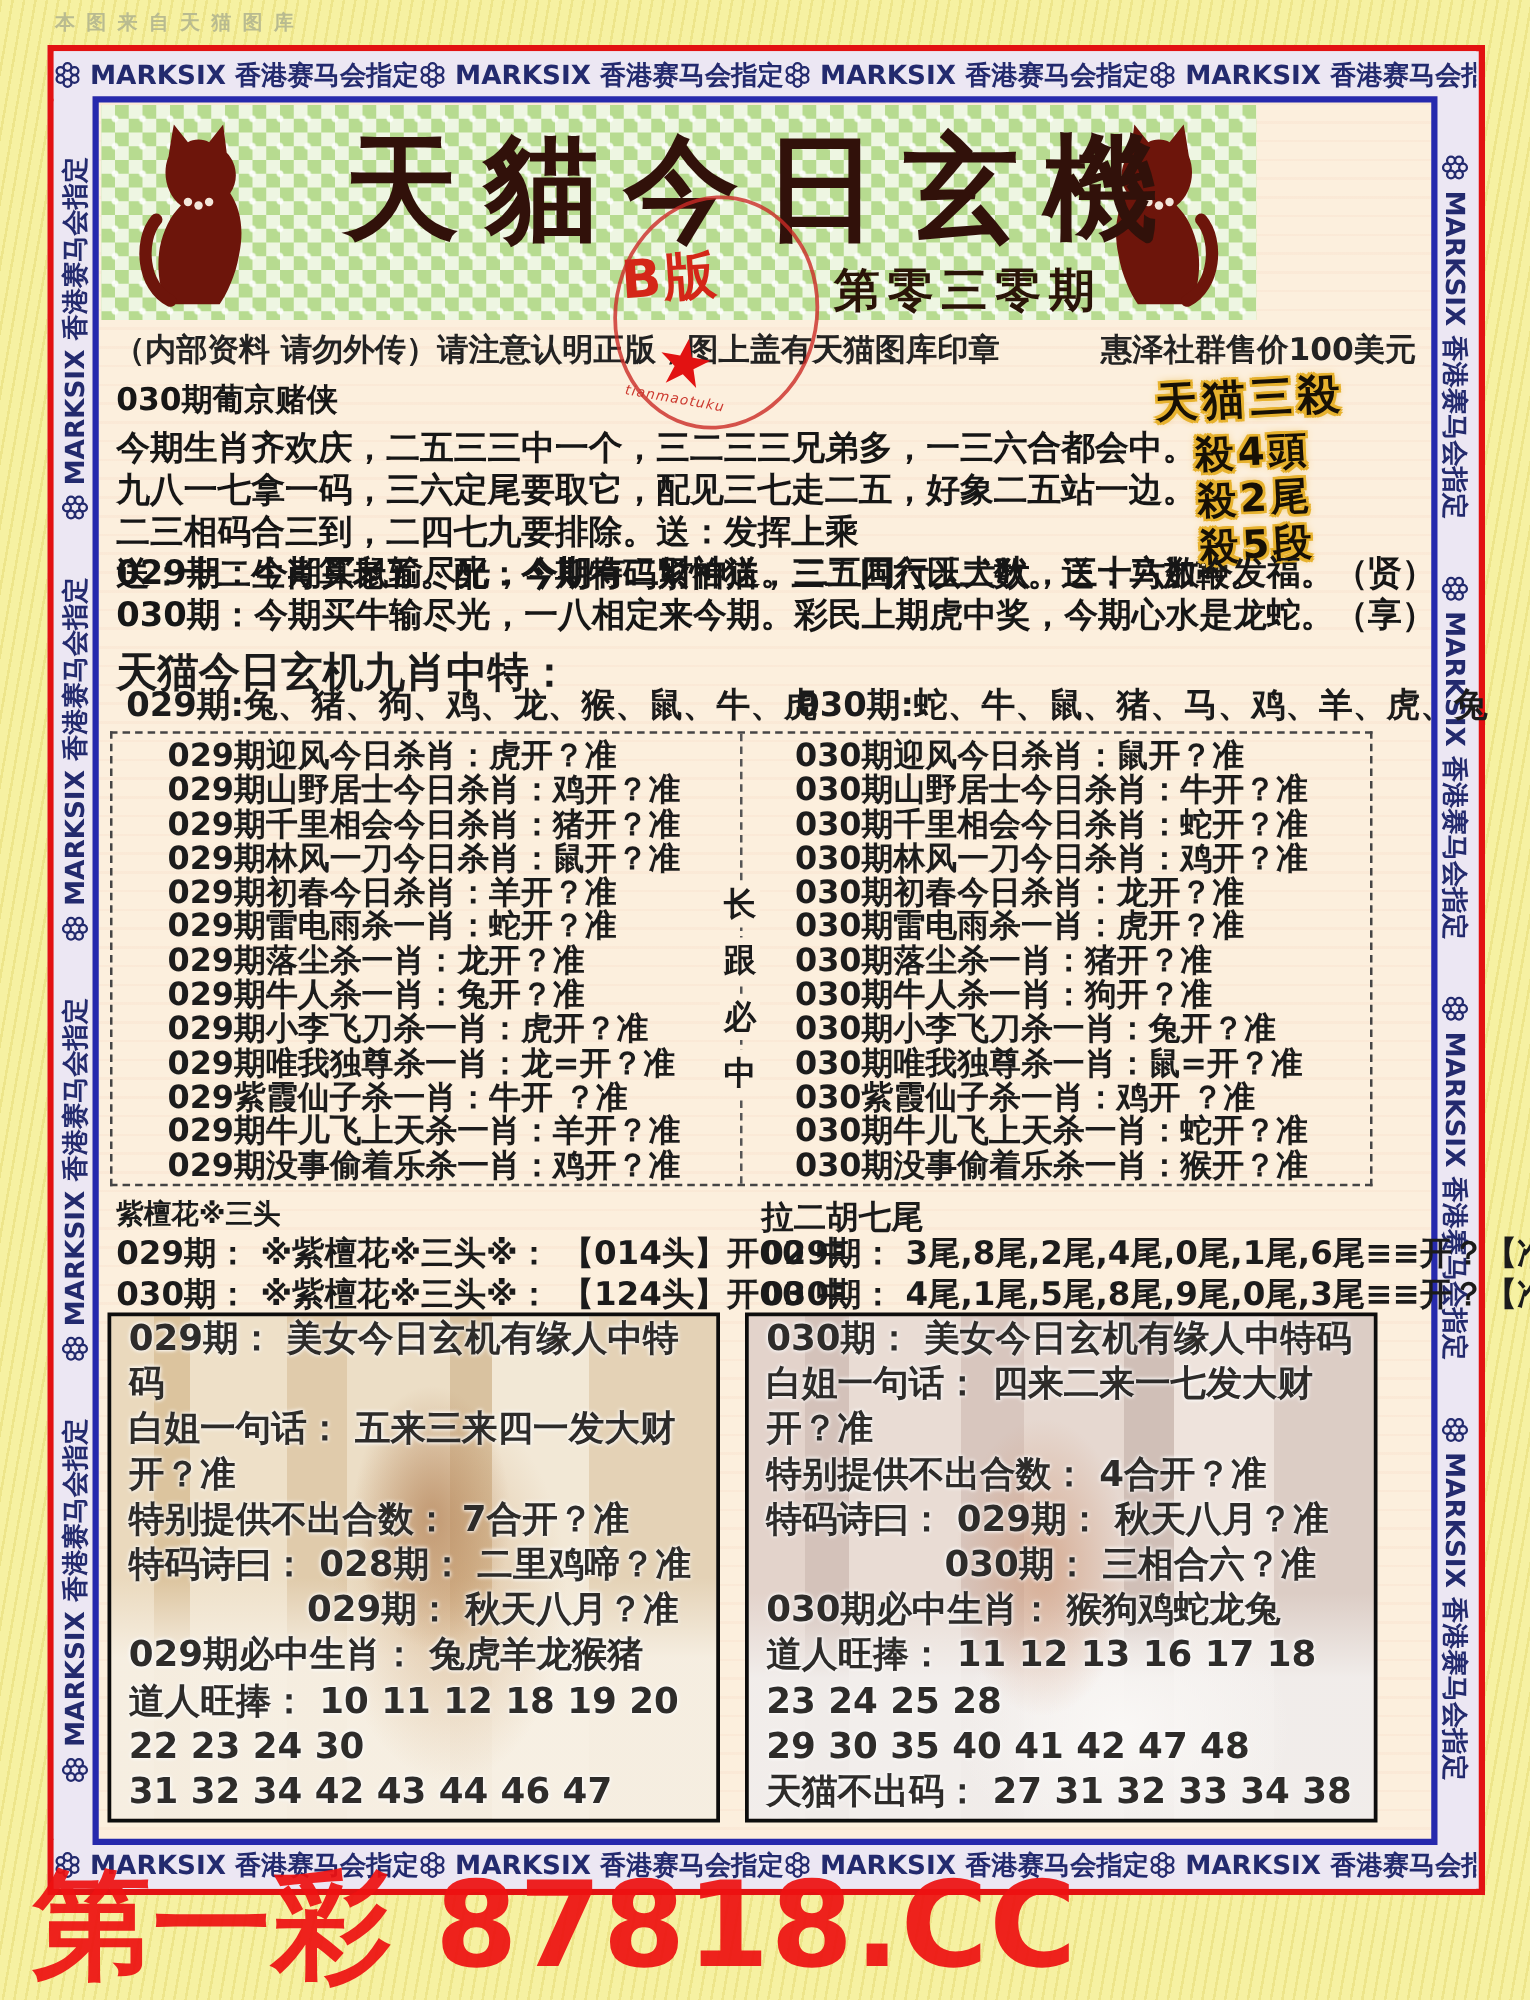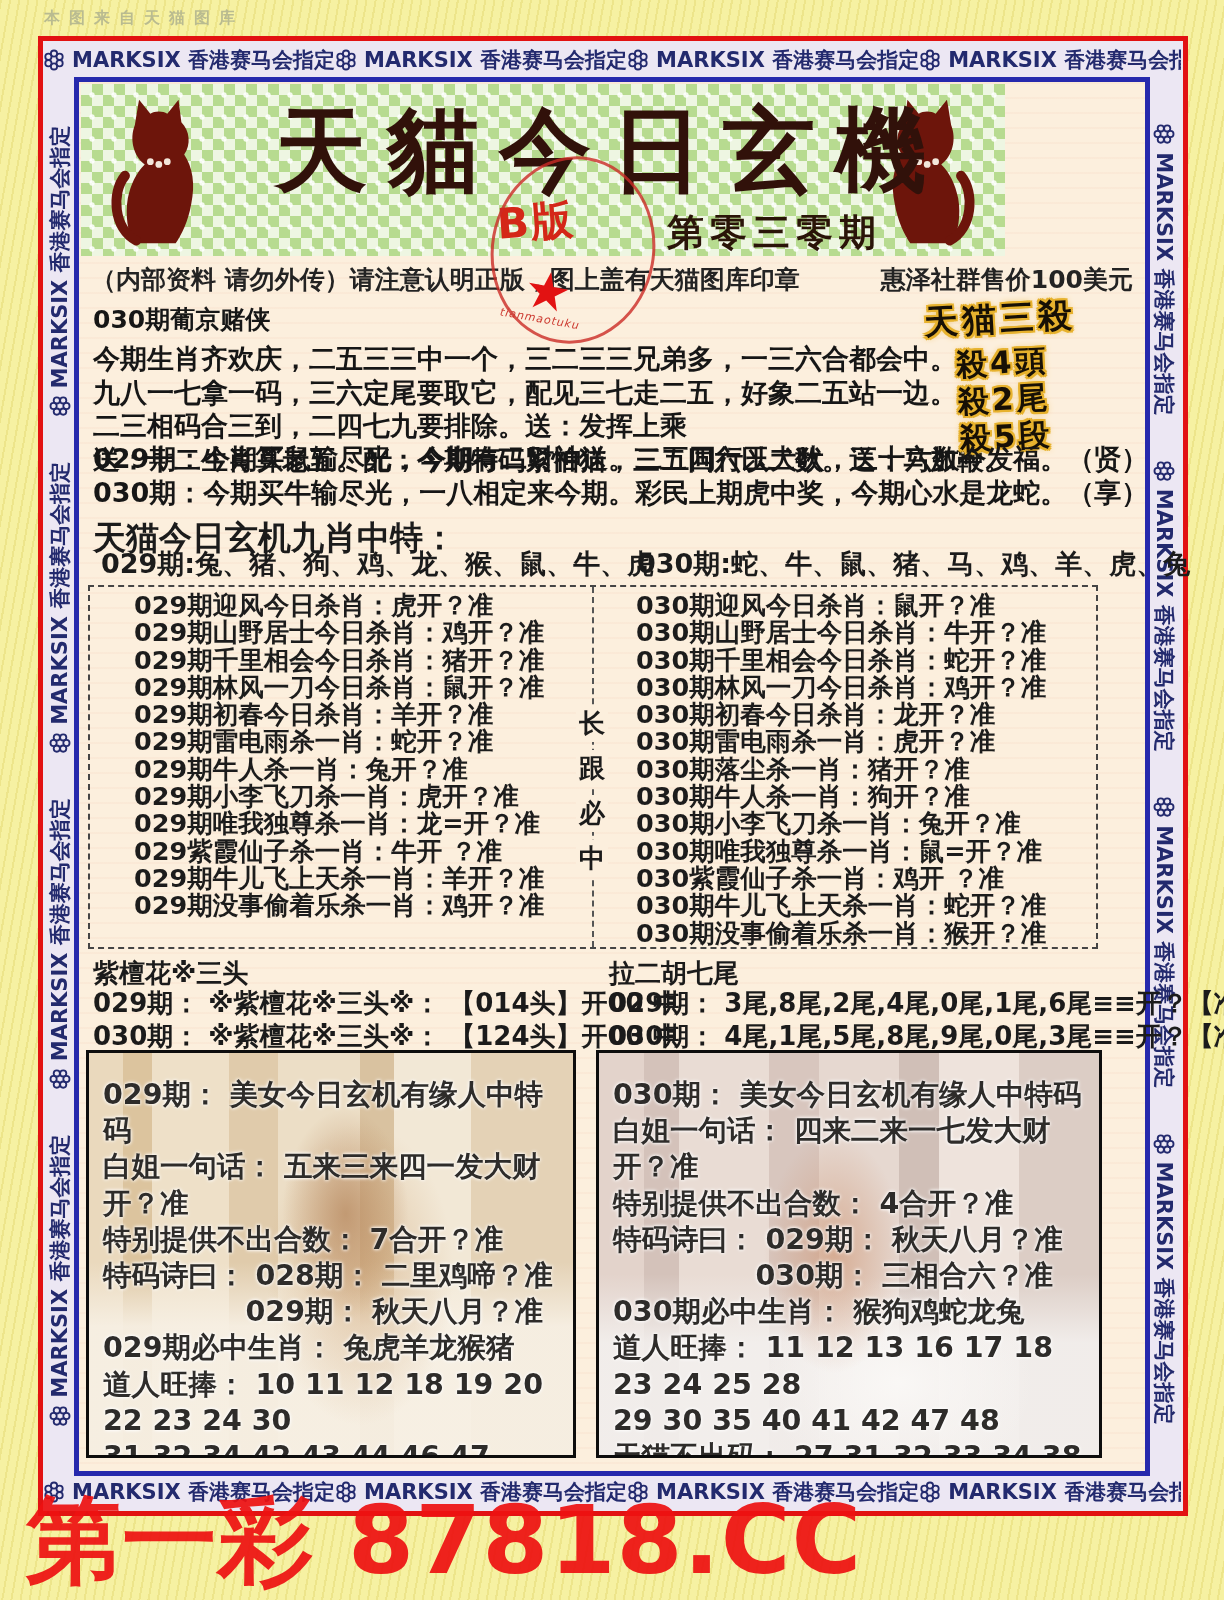--- a/index.html
+++ b/index.html
@@ -73,41 +73,41 @@
   
   .sxbox{position:absolute;left:9px;top:503px;width:1010px;height:364px;border:2px dashed #454545;box-sizing:border-box;}
   .sx-divider{position:absolute;left:502px;top:0;height:100%;border-left:2px dashed #555;}
   .sx-col{position:absolute;top:5px;font-size:25.5px;font-weight:bold;color:#1c1c1c;}
   .sx-col div{line-height:27.3px;white-space:nowrap;}
   .sx-col-left{left:44px;}
   .sx-col-right{left:546px;}
   .sx-mid{position:absolute;left:486px;top:118px;display:flex;flex-direction:column;gap:8px;z-index:2;}
   .sx-mid span{font-size:26px;font-weight:bold;background:#fcefdd;padding:1px 3px;}
   
-  .zt-title{position:absolute;left:14px;top:874px;font-size:26px;font-weight:bold;}
+  .zt-title{position:absolute;left:14px;top:874px;font-size:22px;font-weight:bold;}
   .zt-lines{position:absolute;left:14px;top:905px;font-size:26px;font-weight:bold;}
   .zt-lines div{line-height:33px;white-space:pre-wrap;}
   .lh-title{position:absolute;left:530px;top:874px;font-size:26px;font-weight:bold;}
   .lh-lines{position:absolute;left:530px;top:905px;width:486px;font-size:26px;font-weight:bold;}
   .lh-lines .lh-row{display:flex;justify-content:space-between;line-height:33px;white-space:nowrap;}
   
   .bbox{position:absolute;top:968px;height:408px;border:3px solid #0d0d0d;box-sizing:border-box;overflow:hidden;}
   .bbox-left{left:7px;width:490px;
     background-image:
       radial-gradient(ellipse 90px 150px at 53% 40%, rgba(183,137,96,.75) 0%, rgba(183,137,96,0) 70%),
       radial-gradient(ellipse 130px 210px at 56% 55%, rgba(208,168,122,.6) 0%, rgba(208,168,122,0) 72%),
       linear-gradient(180deg, rgba(255,252,244,0) 0 52%, rgba(247,240,228,.92) 68% 100%),
       linear-gradient(90deg,#ead9bd 0 7%,#dcc49e 7% 13%,#eee0c8 13% 29%,#e0cbab 29% 39%,#ecdec6 39% 56%,#d9c2a0 56% 63%,#f2e8d6 63% 79%,#e4d2b6 79% 100%);}
   .bbox-right{left:517px;width:506px;
     background-image:
       radial-gradient(ellipse 100px 170px at 47% 50%, rgba(207,154,122,.7) 0%, rgba(207,154,122,0) 70%),
       radial-gradient(ellipse 180px 140px at 60% 82%, rgba(250,248,246,.95) 0%, rgba(250,248,246,0) 75%),
       linear-gradient(180deg, rgba(255,255,255,0) 0 55%, rgba(243,240,238,.9) 72% 100%),
       linear-gradient(90deg,#e3d3cb 0 9%,#d4c2ba 9% 16%,#e9dcd4 16% 34%,#d8c6be 34% 44%,#e6d8d0 44% 60%,#d0bfb7 60% 68%,#eee3dc 68% 84%,#dccdc5 84% 100%);}
-  .bbox-lines{padding:24px 12px 0 14px;font-size:28.5px;font-weight:bold;color:#2e2c2a;}
+  .bbox-lines{padding:0 12px 0 14px;font-size:28.5px;font-weight:bold;color:#2e2c2a;}
   .bbox-lines div{line-height:36.2px;white-space:pre-wrap;text-shadow:0 0 3px #fff,0 0 4px #fff;}
   
   .watermark{position:absolute;left:26px;top:1478px;font-size:95px;font-weight:900;color:#ee1111;
     opacity:.92;letter-spacing:1px;white-space:nowrap;z-index:9;}
 </style>
 </head>
 <body>
 
 <div class="page">
 
@@ -429,20 +429,21 @@
     <div class="sxbox">
       <div class="sx-divider"></div>
       <div class="sx-col sx-col-left">
 
       <div>029期迎风今日杀肖：虎开？准</div>
           <div>029期山野居士今日杀肖：鸡开？准</div>
           <div>029期千里相会今日杀肖：猪开？准</div>
           <div>029期林风一刀今日杀肖：鼠开？准</div>
           <div>029期初春今日杀肖：羊开？准</div>
           <div>029期雷电雨杀一肖：蛇开？准</div>
+          <div>029期落尘杀一肖：龙开？准</div>
           <div>029期牛人杀一肖：兔开？准</div>
           <div>029期小李飞刀杀一肖：虎开？准</div>
           <div>029期唯我独尊杀一肖：龙=开？准</div>
           <div>029紫霞仙子杀一肖：牛开 ？准</div>
           <div>029期牛儿飞上天杀一肖：羊开？准</div>
           <div>029期没事偷着乐杀一肖：鸡开？准</div>
         </div>
       <div class="sx-col sx-col-right">
 
       <div>030期迎风今日杀肖：鼠开？准</div>

